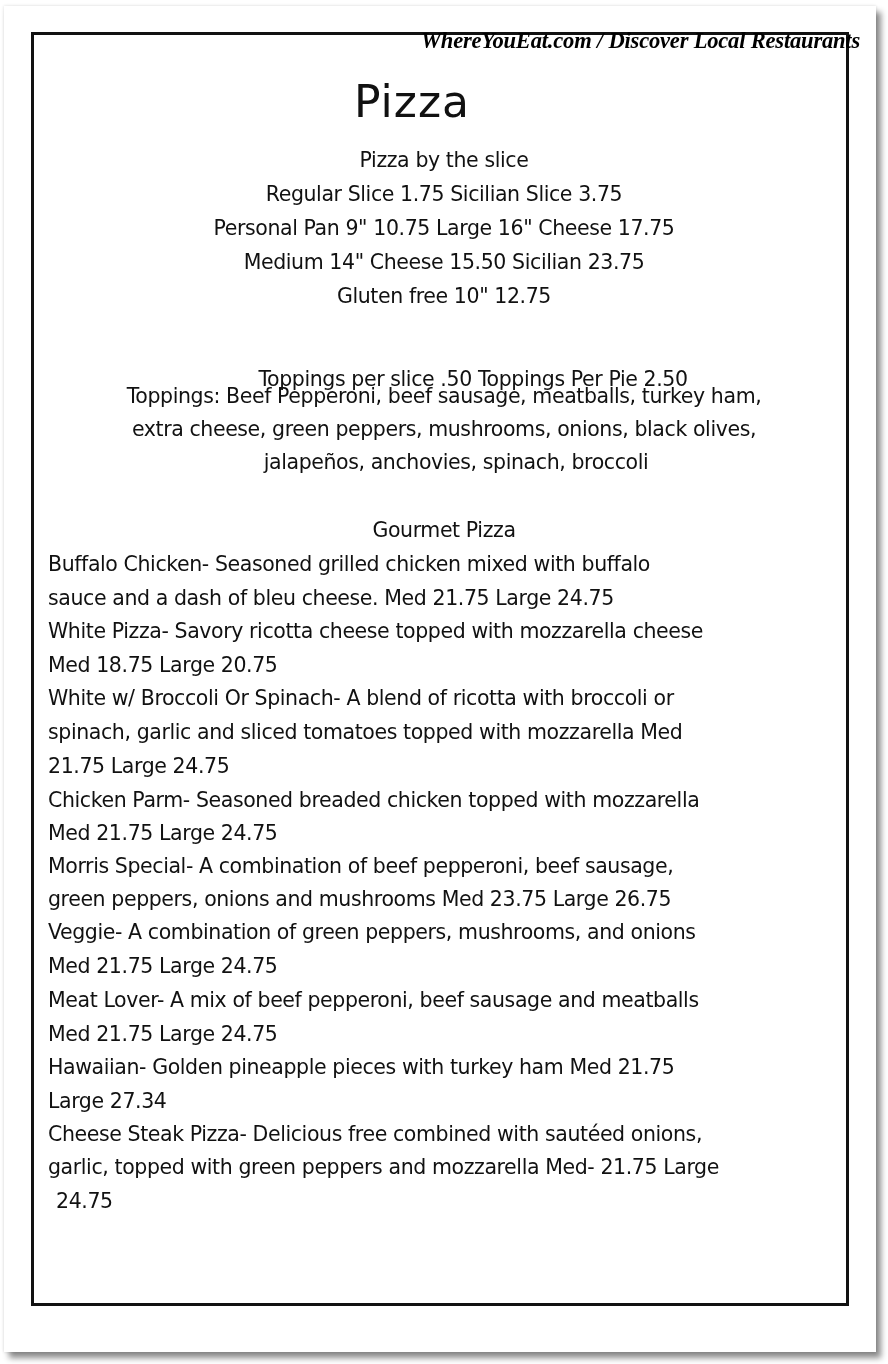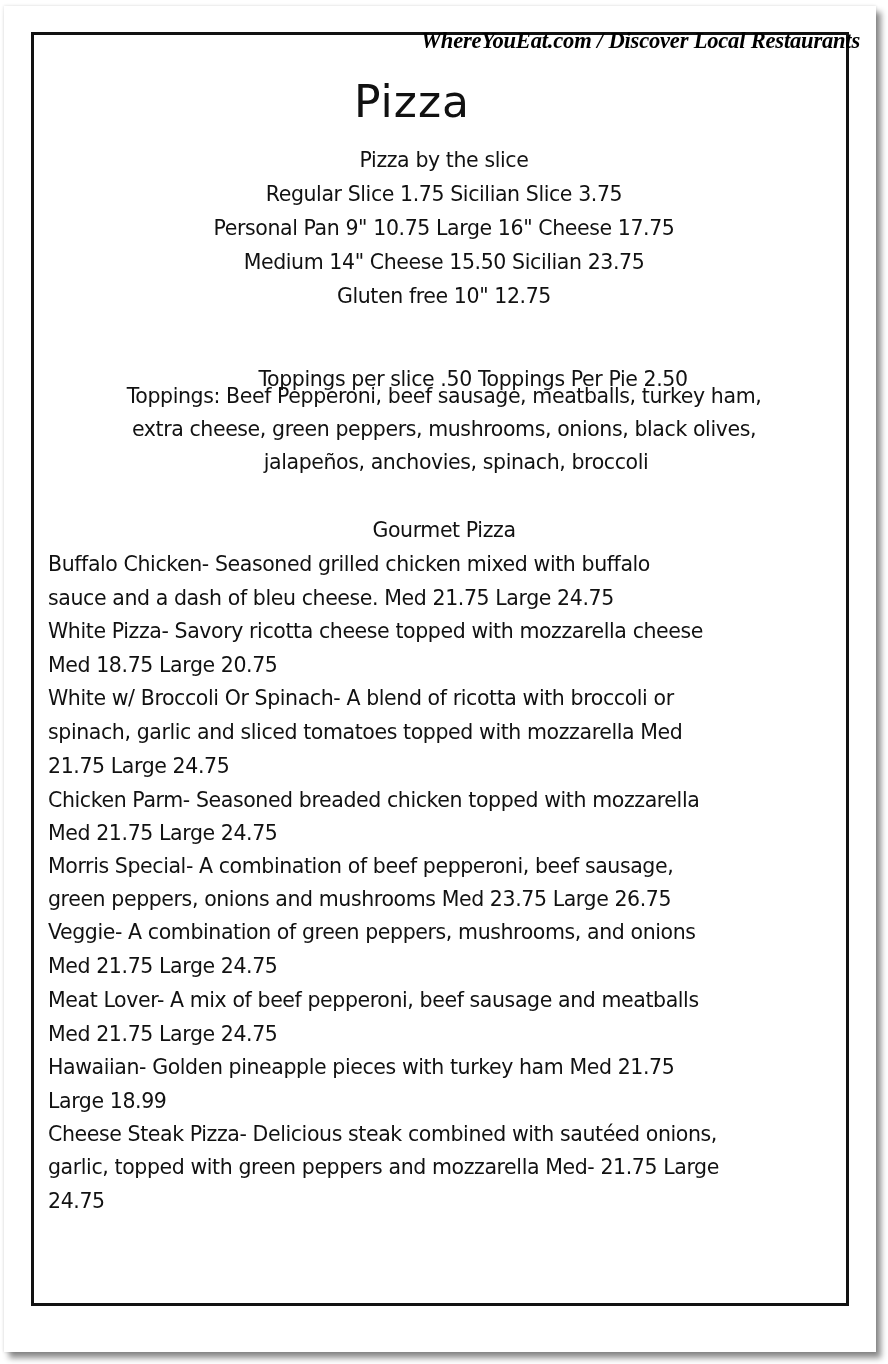--- a/index.html
+++ b/index.html
@@ -73,16 +73,16 @@
 <div class="line left" style="top:754px;">21.75 Large 24.75</div>
 <div class="line left" style="top:788px;">Chicken Parm- Seasoned breaded chicken topped with mozzarella</div>
 <div class="line left" style="top:821px;">Med 21.75 Large 24.75</div>
 <div class="line left" style="top:854px;">Morris Special- A combination of beef pepperoni, beef sausage,</div>
 <div class="line left" style="top:887px;">green peppers, onions and mushrooms  Med 23.75 Large 26.75</div>
 <div class="line left" style="top:920px;">Veggie- A combination of green peppers, mushrooms, and onions</div>
 <div class="line left" style="top:954px;">Med 21.75 Large 24.75</div>
 <div class="line left" style="top:988px;">Meat Lover- A mix of beef pepperoni, beef sausage and meatballs</div>
 <div class="line left" style="top:1022px;">Med 21.75 Large 24.75</div>
 <div class="line left" style="top:1055px;text-align:center;">Hawaiian- Golden pineapple pieces with turkey ham Med 21.75</div>
-<div class="line left" style="top:1089px;">Large 18.99</div>
-<div class="line left" style="top:1122px;">Cheese Steak Pizza- Delicious steak combined with sautéed onions,</div>
+<div class="line left" style="top:1089px;">Large 27.34</div>
+<div class="line left" style="top:1122px;">Cheese Steak Pizza- Delicious free combined with sautéed onions,</div>
 <div class="line left" style="top:1155px;">garlic, topped with green peppers and mozzarella Med- 21.75 Large</div>
-<div class="line left" style="top:1189px;">24.75</div>
+<div class="line left" style="top:1189px;margin-left:8px;">24.75</div>
 
 </body></html>

